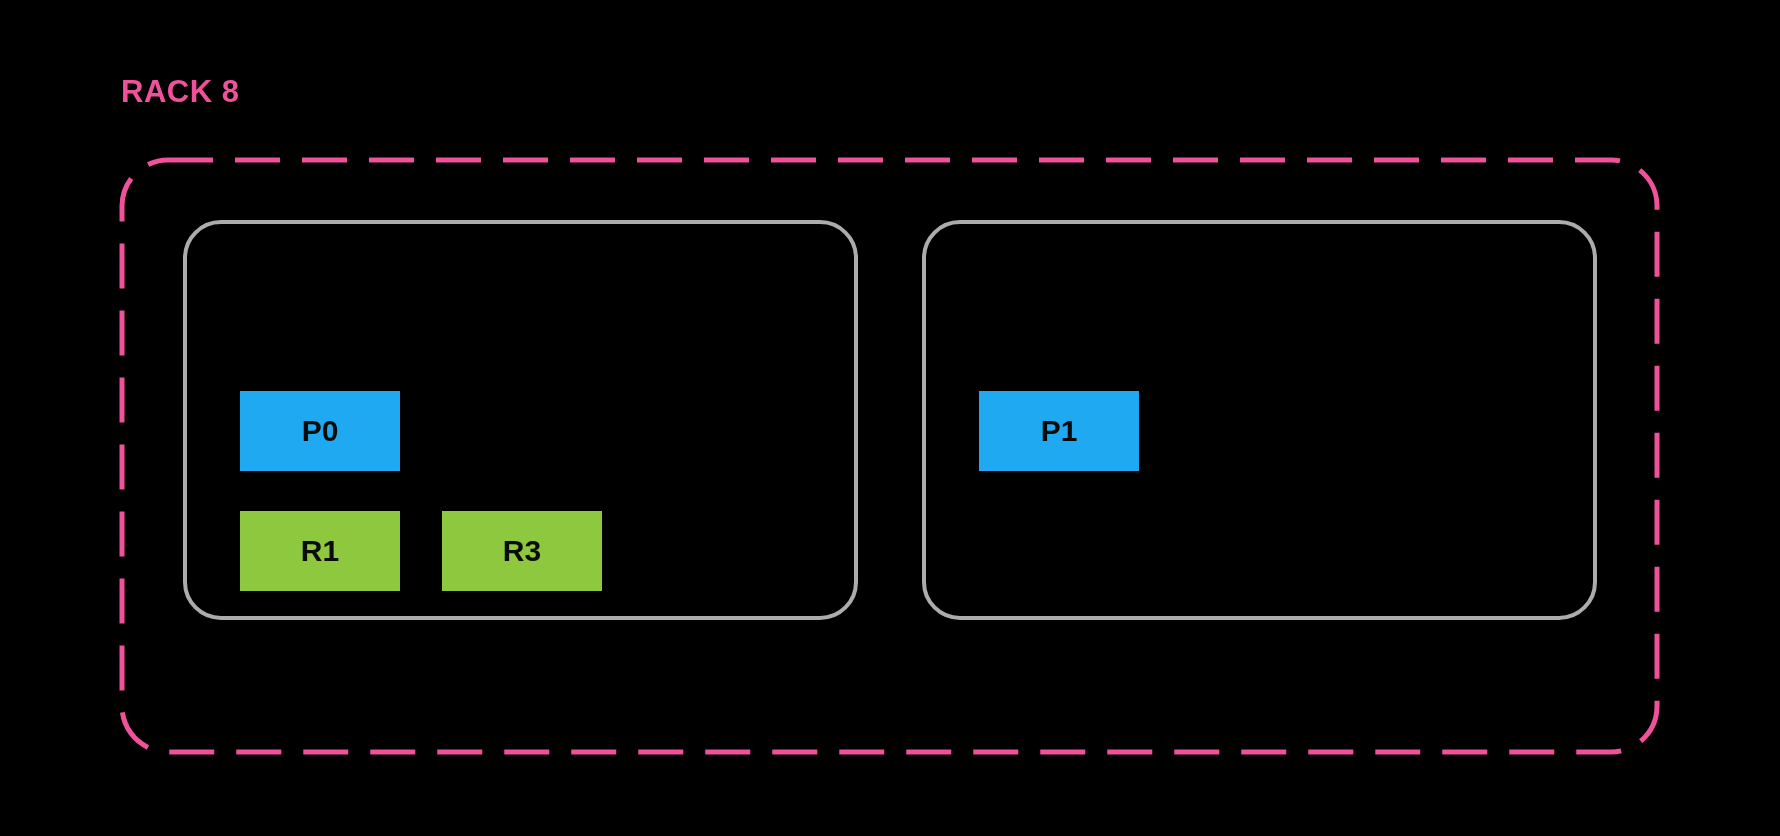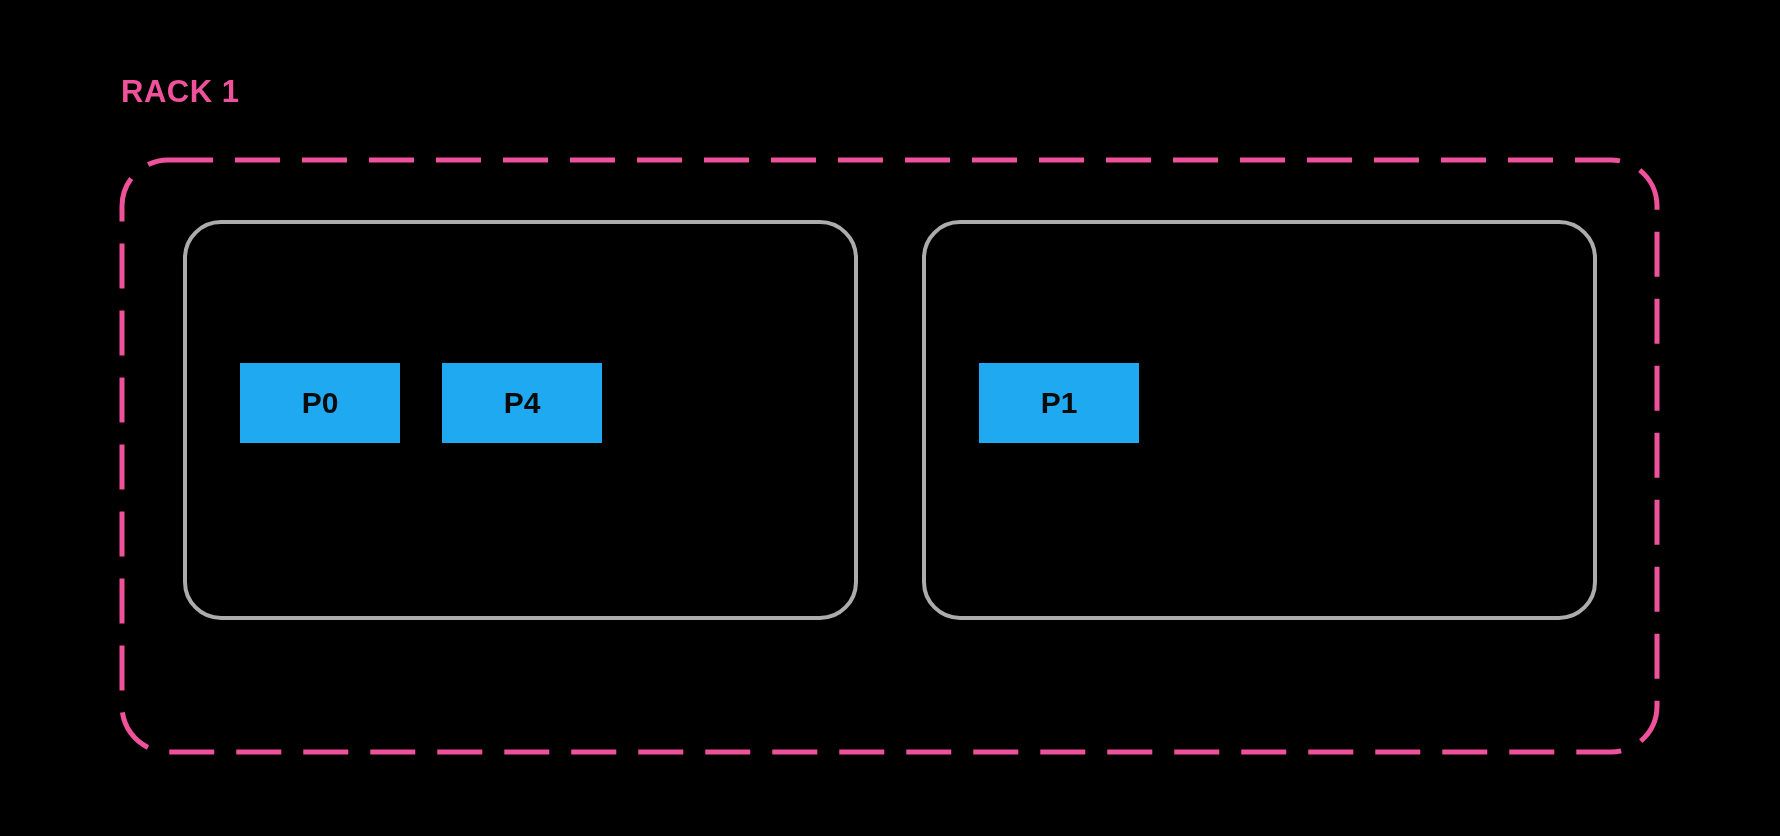--- a/index.html
+++ b/index.html
@@ -70,41 +70,43 @@
   .box {
     width: 160px;
     height: 80px;
     display: flex;
     align-items: center;
     justify-content: center;
     font-size: 30px;
     font-weight: 700;
     color: var(--box-text);
     user-select: none;
+    margin-top: 28px;
   }
   .box.process { background: var(--blue); }
   .box.replica { background: var(--green); }
 </style>
 </head>
 <body>
 
 <div class="stage">
 
-  <div class="rack-label">RACK 1</div>
+  <div class="rack-label">RACK 8</div>
 
   <svg class="rack-border-svg" viewBox="0 0 1780 836" xmlns="http://www.w3.org/2000/svg">
     <rect x="122" y="160" width="1535" height="592" rx="46" ry="46"></rect>
   </svg>
 
   <div class="node node-left">
     <div class="row row-top">
       <div class="box process">P0</div>
-      <div class="box process">P4</div>
     </div>
     <div class="row row-bottom">
+      <div class="box replica">R1</div>
+      <div class="box replica">R3</div>
     </div>
   </div>
 
   <div class="node node-right">
     <div class="row row-top">
       <div class="box process">P1</div>
     </div>
   </div>
 
 </div>

